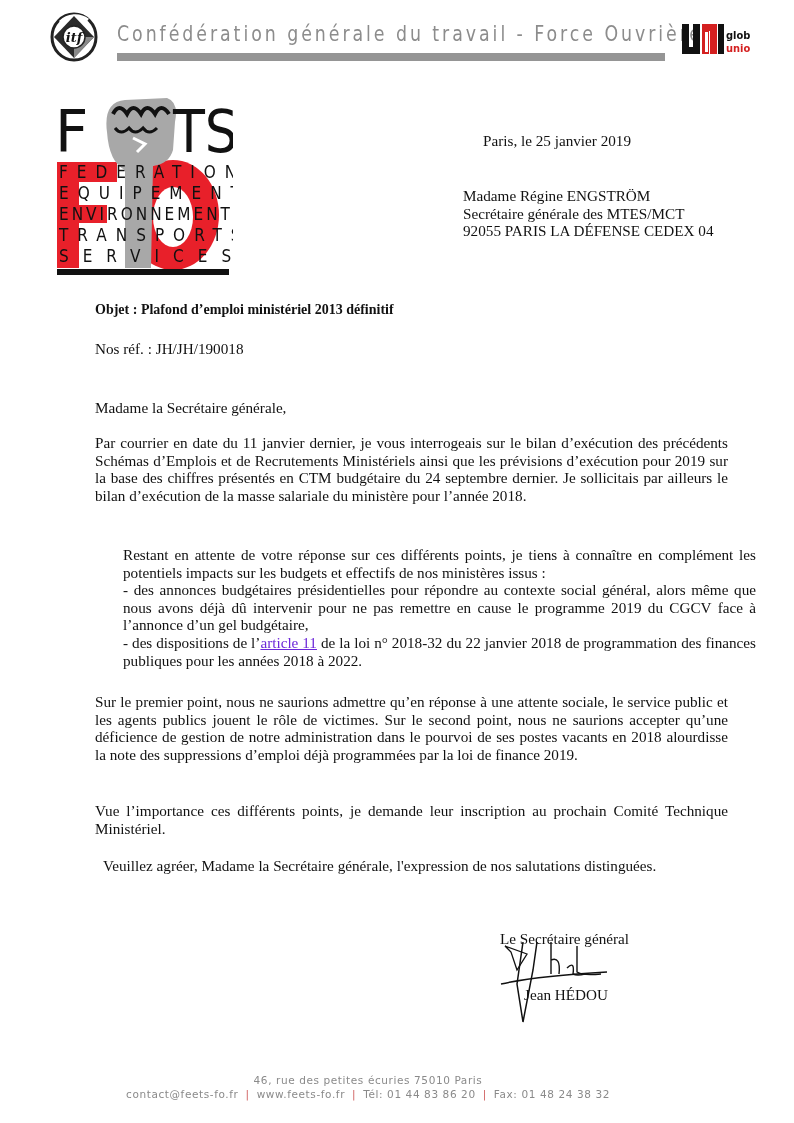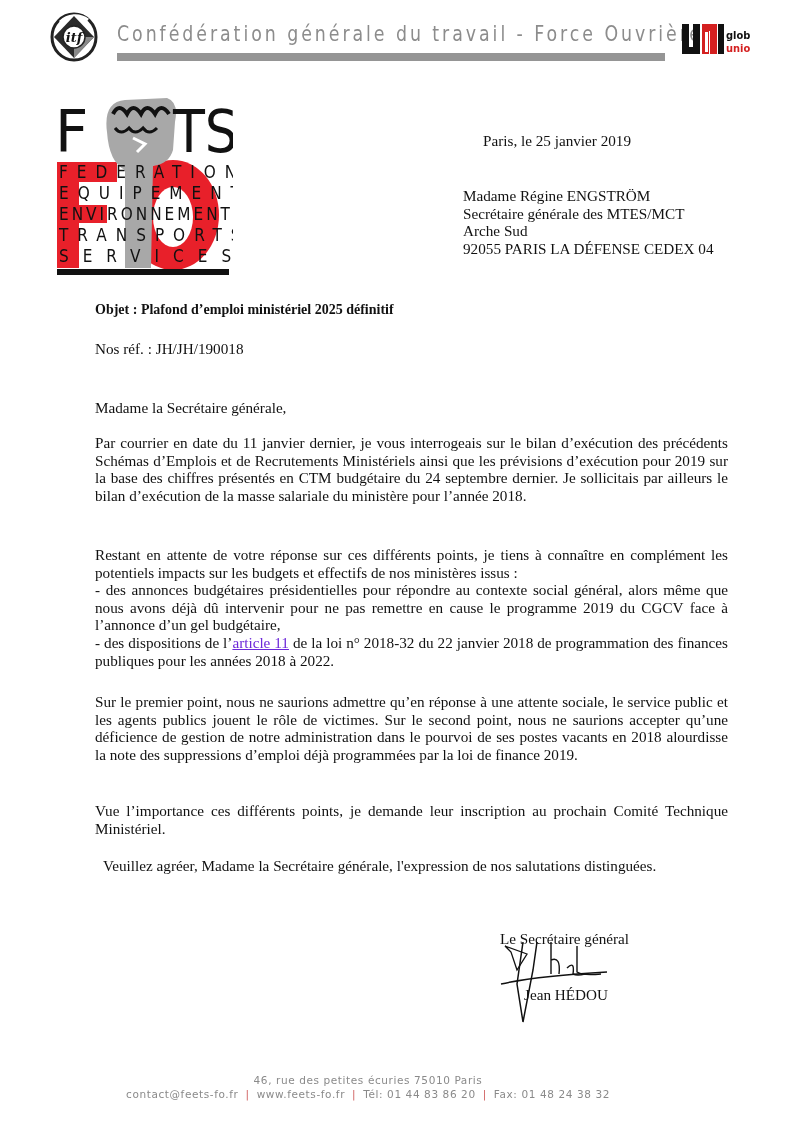--- a/index.html
+++ b/index.html
@@ -22,21 +22,21 @@
   #recipient div { white-space:nowrap; }
 
   #subject { left:95px; top:302px; font-size:14px; font-weight:bold; }
   #subject .label { }
   #reference { left:95px; top:340px; }
   #salutation { left:95px; top:399px; }
 
   .para { left:95px; width:633px; text-align:justify; text-align-last:left; }
   .para p { margin:0; }
   #para-1 { top:434px; }
-  #para-2 { top:546px; }
+  #para-2 { top:546px;margin-left:28px; }
   #para-3 { top:693px; }
   #para-4 { top:802px; }
   #closing { left:103px; top:857px; white-space:nowrap; }
   a.link { color:#6d28d9; text-decoration:underline; }
 
   #signature-block { left:497px; top:930px; width:170px; height:100px; }
   #sig-title { position:absolute; left:3px; top:0; white-space:nowrap; }
   #sig-name { position:absolute; left:27px; top:56px; white-space:nowrap; }
   #sig-scribble { position:absolute; left:0; top:10px; width:120px; height:90px; }
 
@@ -99,25 +99,24 @@
       <text x="4" y="170" fill="#111" letter-spacing="14">SERVICES</text>
     </g>
     <rect x="2" y="177" width="172" height="6" fill="#111"></rect>
   </svg>
 </div>
 
 <div class="abs letter" id="date-line">Paris, le 25 janvier 2019</div>
 <div class="abs letter" id="recipient">
   <div>Madame Régine ENGSTRÖM</div>
   <div>Secrétaire générale des MTES/MCT</div>
-  <div>Arche Sud</div>
   <div>92055 PARIS LA DÉFENSE CEDEX 04</div>
 </div>
 
-<div class="abs" id="subject"><span class="label">Objet</span><span> : Plafond d’emploi ministériel 2025 définitif</span></div>
+<div class="abs" id="subject"><span class="label">Objet</span><span> : Plafond d’emploi ministériel 2013 définitif</span></div>
 <div class="abs letter" id="reference">Nos réf. : JH/JH/190018</div>
 <div class="abs letter" id="salutation">Madame la Secrétaire générale,</div>
 
 <div class="abs letter para" id="para-1">
   <p>Par courrier en date du 11 janvier dernier, je vous interrogeais sur le bilan d’exécution des précédents Schémas d’Emplois et de Recrutements Ministériels ainsi que les prévisions d’exécution pour 2019 sur la base des chiffres présentés en CTM budgétaire du 24 septembre dernier. Je sollicitais par ailleurs le bilan d’exécution de la masse salariale du ministère pour l’année 2018.</p>
 </div>
 <div class="abs letter para" id="para-2">
   <p>Restant en attente de votre réponse sur ces différents points, je tiens à connaître en complément les potentiels impacts sur les budgets et effectifs de nos ministères issus :</p>
   <p>- des annonces budgétaires présidentielles pour répondre au contexte social général, alors même que nous avons déjà dû intervenir pour ne pas remettre en cause le programme 2019 du CGCV face à l’annonce d’un gel budgétaire,</p>
   <p><span>- des dispositions de l’</span><a class="link" href="#">article 11</a><span> de la loi n° 2018-32 du 22 janvier 2018 de programmation des finances publiques pour les années 2018 à 2022.</span></p>

